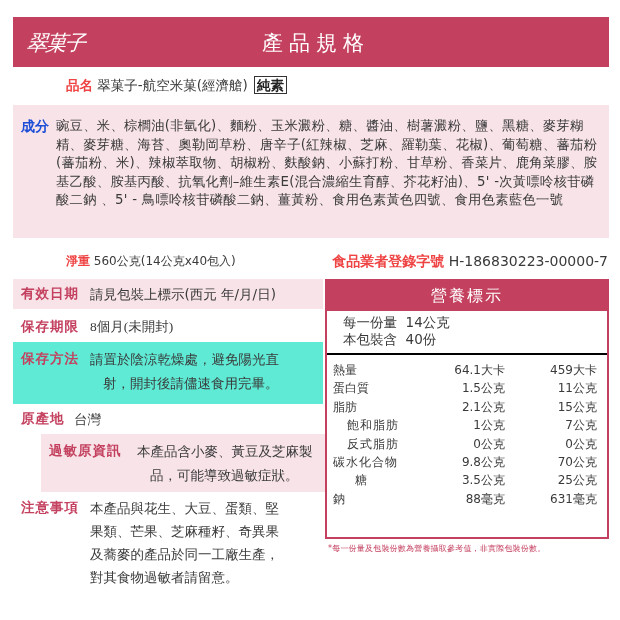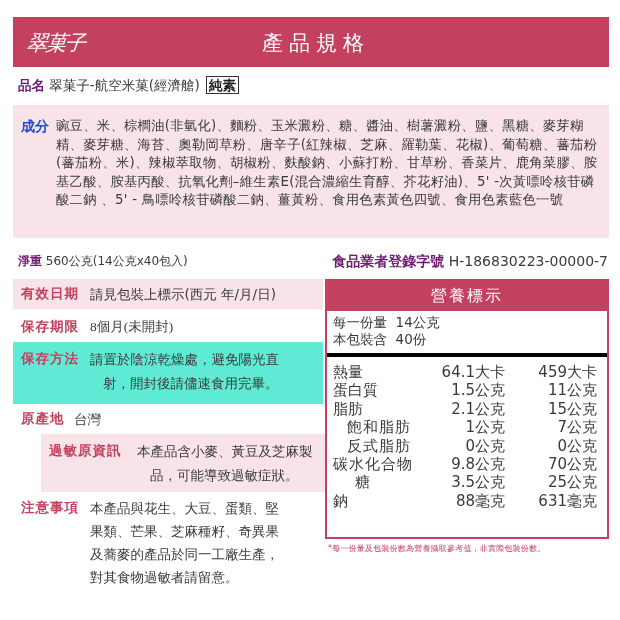--- a/index.html
+++ b/index.html
@@ -14,21 +14,21 @@
     }
     .logo {
       position: absolute; left: 14px; top: 12px; color: #fff;
       font-family: "DejaVu Serif", serif; font-size: 21px; font-style: italic; letter-spacing: -2px;
       transform: skewX(-6deg);
     }
     .title {
       position: absolute; left: 0; right: 0; top: 12px; text-align: center;
       color: #fff; font-size: 21px; letter-spacing: 6px; padding-left: 10px;
     }
-    .lbl { color: #701a75; }
+    .lbl { color: #ef4444; margin-left: 48px; }
     .row-plain {
       position: absolute; font-size: 13.5px; line-height: 18px; white-space: nowrap;
     }
     .pinkbox { position: absolute; background: #f7e3e8; }
     .product-name { left: 18px; top: 76px; }
     .vegan {
       display: inline-block; border: 1px solid #333; padding: 0 2px; line-height: 16px;
       margin-left: 2px; color: #222; font-weight: bold;
     }
     .ingredients { left: 13px; top: 105px; width: 596px; height: 133px; }
@@ -47,30 +47,30 @@
     .left-col .blk .v { position: absolute; line-height: 22px; }
     .nut {
       position: absolute; left: 325px; top: 279px; width: 284px; height: 260px;
       border: 2px solid #c4405f; box-sizing: border-box; background: #fff;
     }
     .nut-head {
       height: 30px; background: #c4405f; color: #fff; font-size: 16px; text-align: center;
       line-height: 30px; letter-spacing: 2px;
     }
     .nut-serv {
-      padding: 3px 6px; font-size: 13.5px; line-height: 17px; border-bottom: 4px solid #000000;
+      padding: 3px 16px; font-size: 13.5px; line-height: 17px; border-bottom: 2px solid #000000;
       height: 36px; box-sizing: content-box;
     }
     .nut-cols {
       height: 20px; line-height: 20px; font-size: 13.5px; border-bottom: 2px solid #c4405f; position: relative;
     }
     .nut-cols .c1 { position: absolute; right: 113px; }
     .nut-cols .c2 { position: absolute; right: 10px; }
     .nut-rows { padding-top: 6px; }
-    .nut-row { position: relative; height: 18.4px; line-height: 18.4px; font-size: 15px; }
+    .nut-row { position: relative; height: 18.4px; line-height: 18.4px; font-size: 12px; }
     .nut-row .n { position: absolute; left: 6px; }
     .nut-row .n.ind { left: 20px; letter-spacing: 1px; }
     .nut-row .n.ind2 { left: 28px; }
     .nut-row .a { position: absolute; right: 102px; }
     .nut-row .b { position: absolute; right: 10px; }
     .footnote {
       position: absolute; left: 328px; top: 543px; font-size: 8px; color: #c4405f; white-space: nowrap;
       letter-spacing: 0.2px;
     }
   </style>

